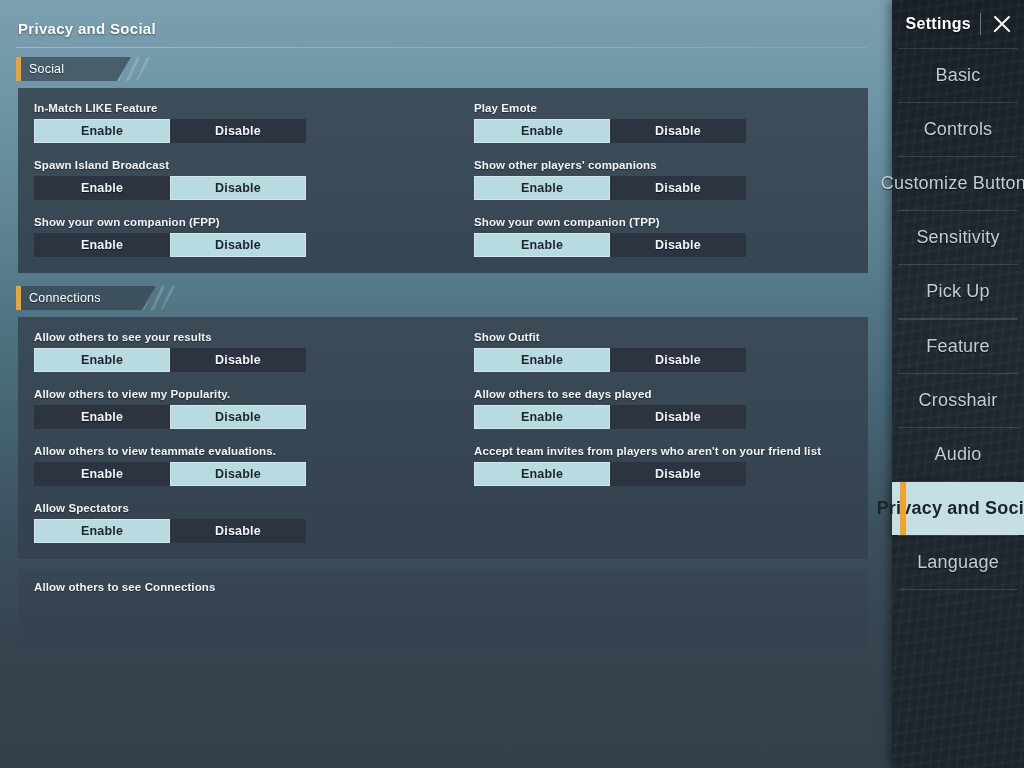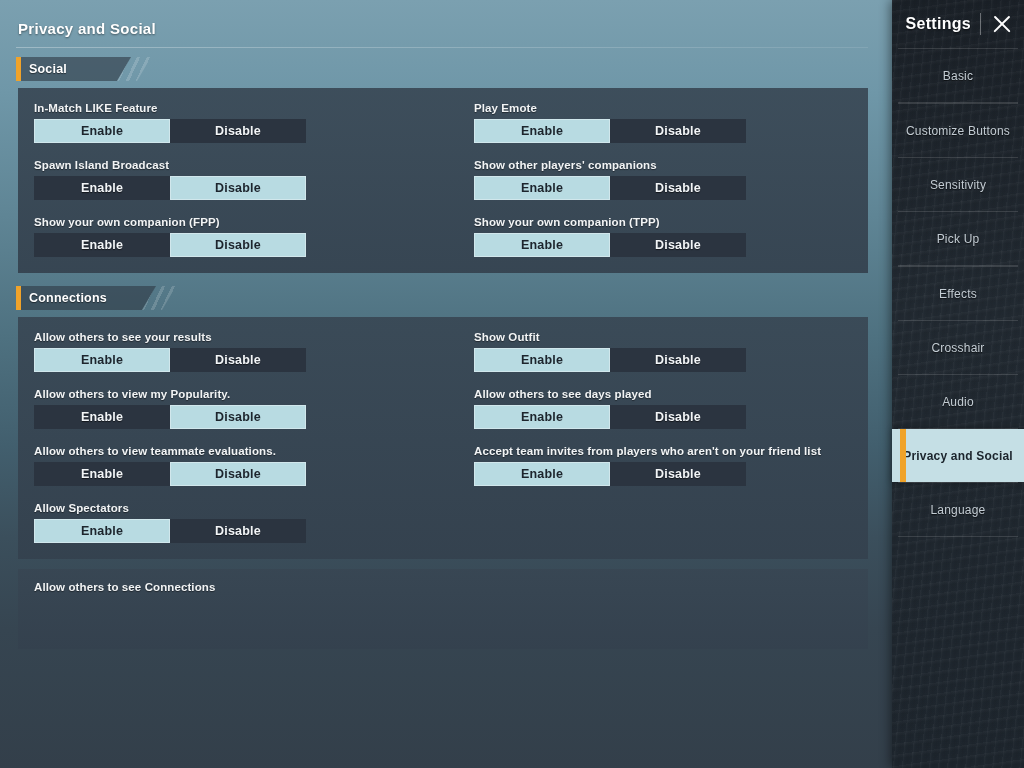--- a/index.html
+++ b/index.html
@@ -81,21 +81,21 @@
     background: rgba(46,58,70,0.62);
     display: flex;
     align-items: center;
     padding: 0 10px 0 8px;
     clip-path: polygon(0 0, 100% 0, calc(100% - 14px) 100%, 0 100%);
     min-width: 110px;
   }
   .section-plate.wide { min-width: 135px; }
   .section-title {
     font-size: 12.5px;
-    font-weight: bold;
+    font-weight: normal;
     color: #ffffff;
     letter-spacing: 0.2px;
     text-shadow: 0 1px 1px rgba(0,0,0,0.5);
     white-space: nowrap;
   }
   .section-stripes {
     position: relative;
     height: 24px;
     width: 34px;
     margin-left: -14px;
@@ -231,21 +231,21 @@
 
   .sidebar-item {
     position: relative;
     height: 53px;
     display: flex;
     align-items: center;
     justify-content: center;
     cursor: pointer;
   }
   .sidebar-item .label {
-    font-size: 12px;
+    font-size: 18px;
     color: #c3ccd3;
     letter-spacing: 0.2px;
     white-space: nowrap;
     text-shadow: 0 1px 1px rgba(0,0,0,0.6);
   }
   .sidebar-item.active {
     background: #c5dfe5;
     box-shadow: 0 0 6px rgba(0,0,0,0.35);
   }
   .sidebar-item.active .label {
@@ -422,20 +422,24 @@
     <span id="close-icon"></span>
   </div>
   <div class="sidebar-divider"></div>
 
   <div class="sidebar-item">
 
     <span class="label">Basic</span>
   </div>
   <div class="sidebar-divider"></div>
 
+  <div class="sidebar-item">
+
+    <span class="label">Controls</span>
+  </div>
   <div class="sidebar-divider"></div>
 
   <div class="sidebar-item">
 
     <span class="label">Customize Buttons</span>
   </div>
   <div class="sidebar-divider"></div>
 
   <div class="sidebar-item">
 
@@ -446,21 +450,21 @@
   <div class="sidebar-item">
 
     <span class="label">Pick Up</span>
   </div>
   <div class="sidebar-divider"></div>
 
   <div class="sidebar-divider"></div>
 
   <div class="sidebar-item">
 
-    <span class="label">Effects</span>
+    <span class="label">Feature</span>
   </div>
   <div class="sidebar-divider"></div>
 
   <div class="sidebar-item">
 
     <span class="label">Crosshair</span>
   </div>
   <div class="sidebar-divider"></div>
 
   <div class="sidebar-item">

